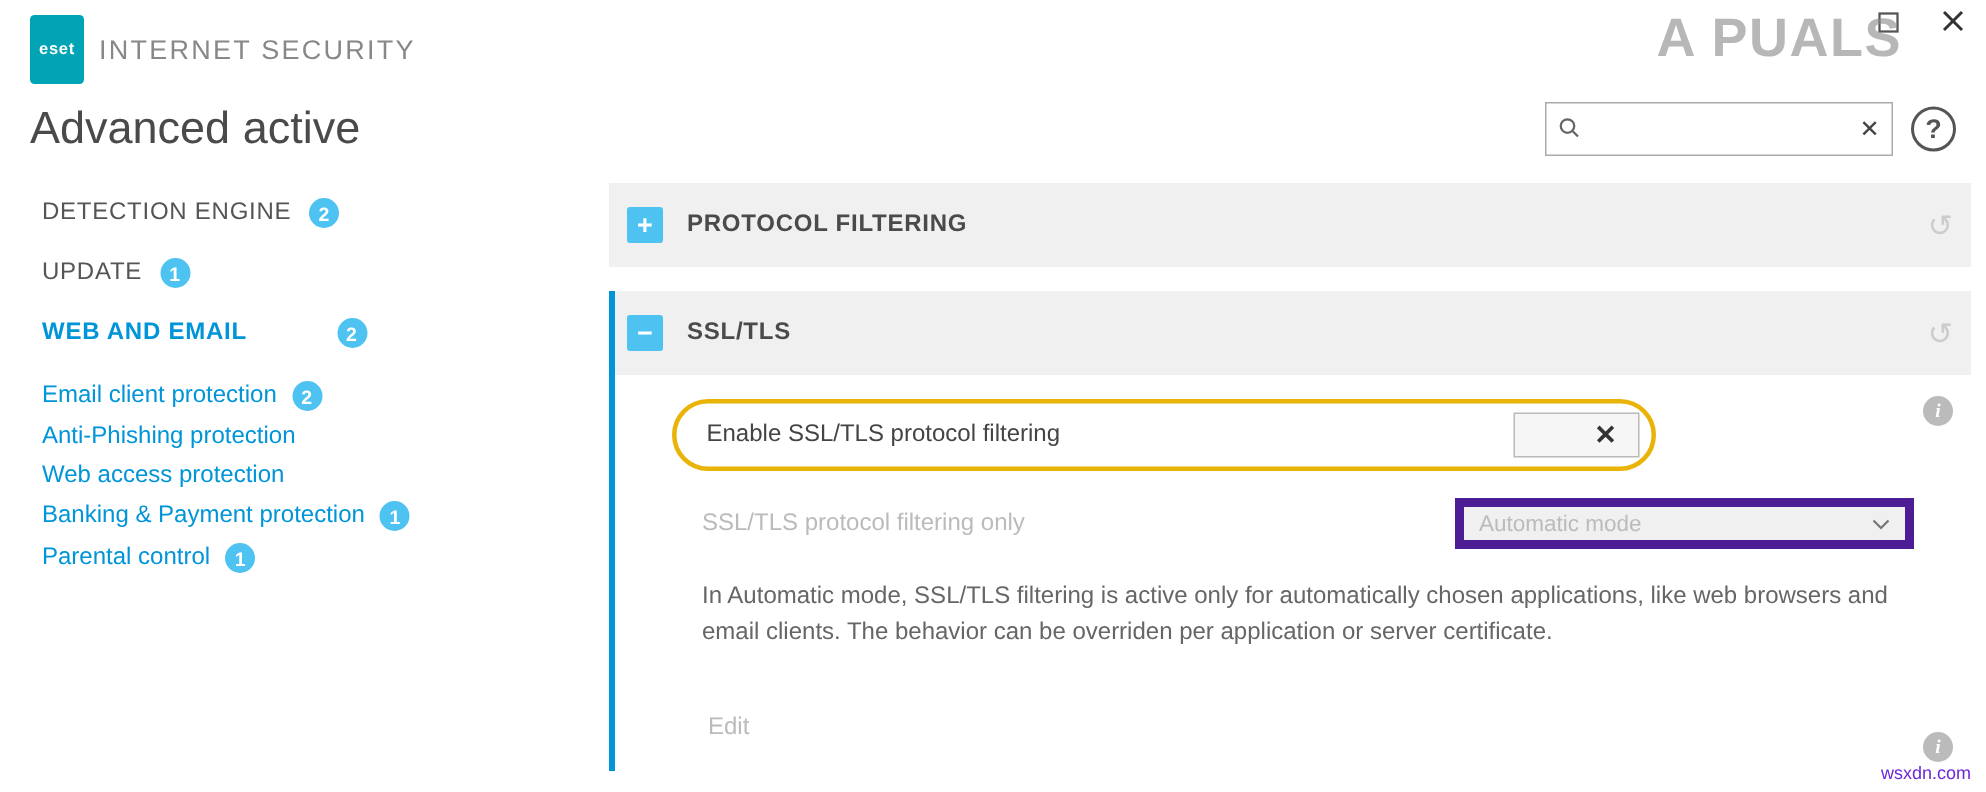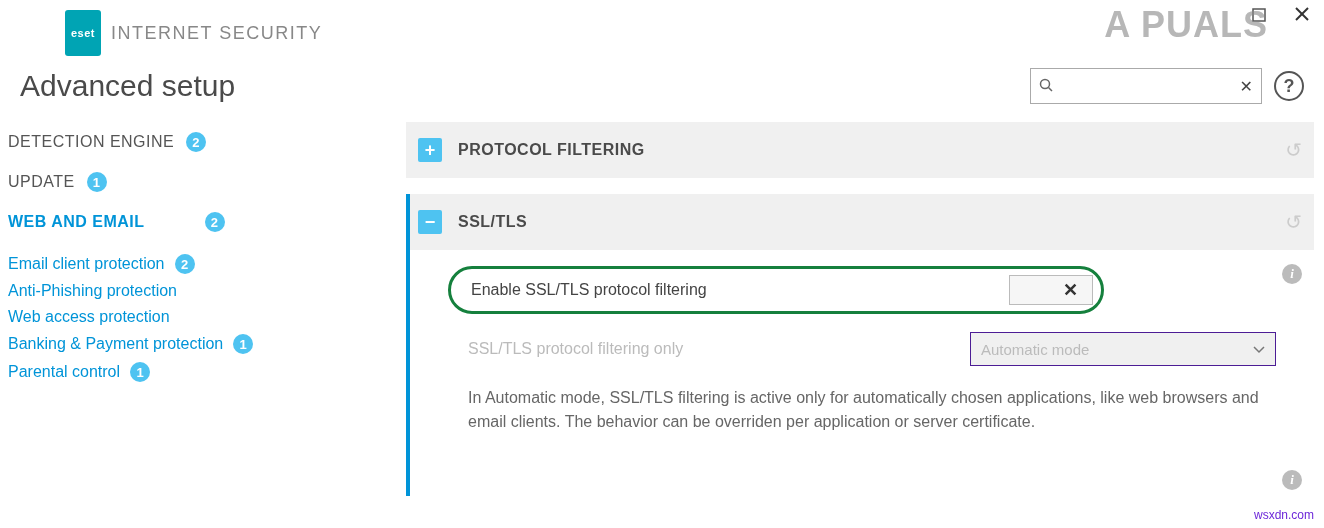--- a/index.html
+++ b/index.html
@@ -1,63 +1,63 @@
 <!DOCTYPE html>
 <html><head>
   <meta charset="utf-8">
   <style>
     * { box-sizing: border-box; margin: 0; padding: 0; font-family: "Segoe UI", Arial, sans-serif; }
     body { background: #fff; color: #4a4a4a; width: 1324px; height: 528px; overflow: hidden; position: relative; }
 
     
     .header { display: flex; align-items: center; padding: 10px 20px 8px 20px; }
-    .logo-badge { background: #00a4b4; color: #fff; font-weight: bold; font-size: 11px; padding: 17px 6px; border-radius: 3px; letter-spacing: 0.5px; margin-left: 45px; }
+    .logo-badge { background: #00a4b4; color: #fff; font-weight: bold; font-size: 11px; padding: 17px 6px; border-radius: 3px; letter-spacing: 0.5px; }
     .product-name { color: #888; font-size: 18px; letter-spacing: 1.5px; margin-left: 10px; font-weight: 400; }
     .window-controls { position: absolute; top: 6px; right: 14px; display: flex; gap: 28px; }
     .window-btn { font-size: 18px; color: #555; cursor: pointer; }
 
     
     .title-row { display: flex; align-items: center; justify-content: space-between; padding: 4px 20px 18px 20px; }
     .page-title { font-size: 30px; font-weight: 400; color: #4a4a4a; }
     .search-help { display: flex; align-items: center; gap: 12px; }
     .search-box { display: flex; align-items: center; border: 1px solid #aaa; width: 232px; height: 36px; padding: 0 8px; }
     .search-box input { border: none; outline: none; flex: 1; font-size: 14px; }
     .search-icon { font-size: 14px; color: #666; margin-right: 4px; }
     .clear-icon { font-size: 16px; color: #444; cursor: pointer; }
     .help-btn { width: 30px; height: 30px; border: 2px solid #555; border-radius: 50%; display: flex; align-items: center; justify-content: center; font-size: 18px; color: #555; cursor: pointer; font-weight: bold; }
 
     
     .content { display: flex; }
-    .sidebar { width: 416px; padding-left: 8px; }
+    .sidebar { width: 416px; padding-left: 8px; margin-left: 20px; }
     .main { flex: 1; padding-right: 10px; }
 
     
     .side-item { display: flex; align-items: center; font-size: 16px; padding: 10px 0; color: #555; letter-spacing: 0.5px; }
     .side-item.active { color: #0094d8; font-weight: 700; gap: 48px; }
     .side-sub { color: #0094d8; font-size: 16px; padding: 4px 0; font-weight: 400; display: flex; align-items: center; }
     .side-sub .badge { margin-left: 10px; }
     .badge { background: #4ec3f1; color: #fff; font-size: 13px; width: 20px; height: 20px; border-radius: 50%; display: inline-flex; align-items: center; justify-content: center; margin-left: 12px; font-weight: 600; }
 
     
     .section-header { background: #f0f0f0; display: flex; align-items: center; height: 56px; padding: 0 12px; margin-bottom: 16px; position: relative; }
     .section-header.open { border-left: 4px solid #0094d8; padding-left: 8px; margin-bottom: 0; }
     .expand-btn { width: 24px; height: 24px; background: #4ec3f1; color: #fff; display: flex; align-items: center; justify-content: center; font-size: 18px; font-weight: bold; margin-right: 16px; cursor: pointer; border-radius: 2px;}
     .section-title { font-size: 16px; color: #4a4a4a; font-weight: 700; letter-spacing: 0.5px; }
     .undo-icon { position: absolute; right: 12px; color: #ccc; font-size: 20px; }
 
     .section-body { border-left: 4px solid #0094d8; background: #fff; padding: 16px 12px 20px 12px; position: relative; }
 
     
-    .highlight-row { border: 3px solid #15803d; border-radius: 26px; display: flex; align-items: center; justify-content: space-between; padding: 6px 8px 6px 20px; width: 656px; margin-left: 26px; }
+    .highlight-row { border: 3px solid #eab308; border-radius: 26px; display: flex; align-items: center; justify-content: space-between; padding: 6px 8px 6px 20px; width: 656px; margin-left: 26px; }
     .setting-label { color: #444; font-size: 16px; }
     .toggle { width: 84px; height: 30px; border: 1px solid #bbb; display: flex; align-items: center; justify-content: flex-end; padding-right: 14px; background: #f6f6f6; cursor: pointer; }
     .toggle .x { font-size: 18px; color: #333; font-weight: bold; }
 
     .disabled-row { display: flex; align-items: center; justify-content: space-between; padding: 18px 26px 0 46px; width: 880px; color: #bbb; font-size: 16px; }
-    .disabled-select { width: 306px; height: 34px; border: 1px solid #4c1d95; background: #f0f0f0; display: flex; align-items: center; justify-content: space-between; padding: 0 10px; color: #bbb; font-size: 15px; }
+    .disabled-select { width: 306px; height: 34px; border: 6px solid #4c1d95; background: #f0f0f0; display: flex; align-items: center; justify-content: space-between; padding: 0 10px; color: #bbb; font-size: 15px; }
     .chevron-down { color: #888; font-size: 14px; }
 
     .description { color: #666; font-size: 16px; line-height: 1.5; padding: 20px 40px 0 46px; max-width: 900px; }
 
     .list-row { display: flex; align-items: center; justify-content: space-between; padding: 42px 26px 0 46px; width: 880px; color: #bbb; font-size: 16px; }
     .edit-link { color: #bbb; font-size: 16px; width: 306px; padding-left: 4px;}
 
     .info-icon { position: absolute; right: 12px; width: 20px; height: 20px; border-radius: 50%; background: #bbb; color: #fff; display: flex; align-items: center; justify-content: center; font-size: 13px; font-weight: bold; font-style: italic; font-family: Georgia, serif; }
     .info-1 { top: 14px; }
     .info-2 { bottom: 6px; }
@@ -85,21 +85,21 @@
         <line x1="14" y1="2" x2="2" y2="14" stroke="#333" stroke-width="2"></line>
       </svg>
   </span>
 </div>
 
 <div class="appuals-logo">
   <span>A   PUALS</span>
 </div>
 
 <div class="title-row">
-  <div class="page-title">Advanced setup</div>
+  <div class="page-title">Advanced active</div>
   <div class="search-help">
     <div class="search-box">
       <span class="search-icon">
         <svg width="14" height="14" viewBox="0 0 14 14">
             <circle cx="6" cy="6" r="4.5" fill="none" stroke="#666" stroke-width="1.5"></circle>
             <line x1="9.5" y1="9.5" x2="13" y2="13" stroke="#666" stroke-width="1.5"></line>
           </svg>
       </span>
       <input type="text" placeholder="" style="">
       <span class="clear-icon">✕</span>
@@ -174,20 +174,21 @@
             <svg width="12" height="8" viewBox="0 0 12 8">
                 <polyline points="1,1 6,6 11,1" fill="none" stroke="#777" stroke-width="1.5"></polyline>
               </svg>
           </span>
         </div>
       </div>
 
       <div class="description">In Automatic mode, SSL/TLS filtering is active only for automatically chosen applications, like web browsers and email clients. The behavior can be overriden per application or server certificate.</div>
 
       <div class="list-row">
+        <span class="edit-link">Edit</span>
       </div>
 
       <span class="info-icon info-2">i</span>
     </div>
   </div>
 </div>
 
 <div class="watermark">wsxdn.com</div>
 
 </body></html>

